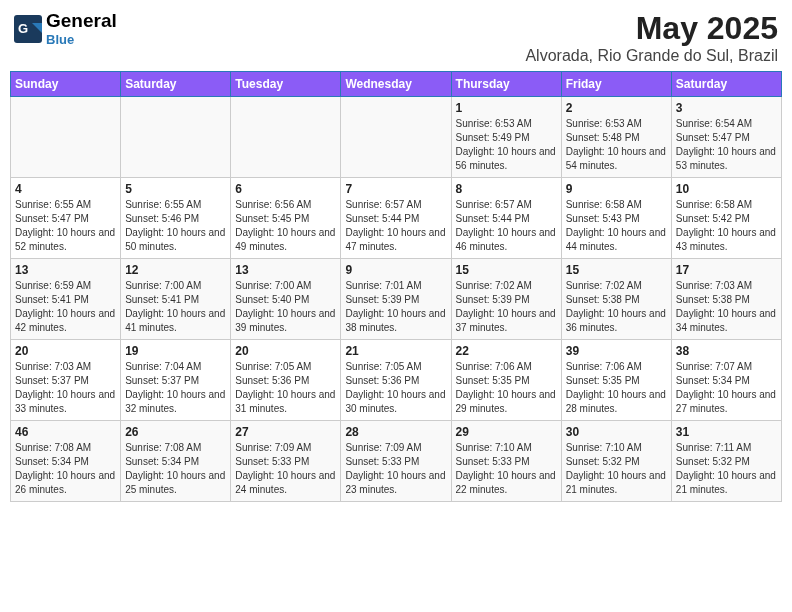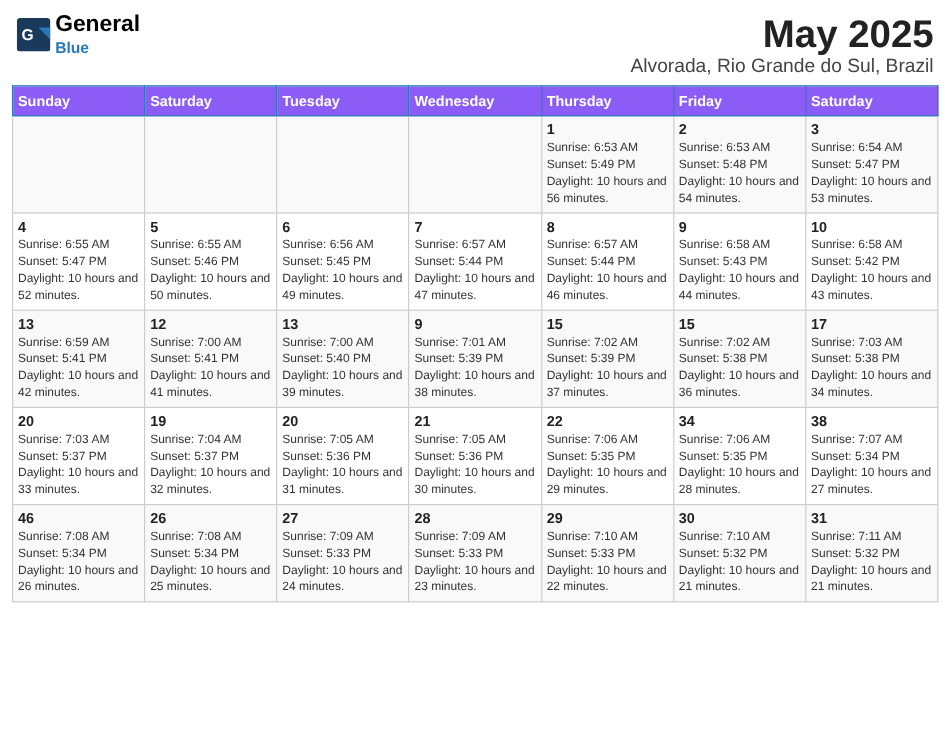--- a/index.html
+++ b/index.html
@@ -212,21 +212,21 @@
         </td>
         <td>
           <div class="cell-day">21</div>
           <div class="cell-info">Sunrise: 7:05 AM<br>Sunset: 5:36 PM<br>Daylight: 10 hours and 30 minutes.</div>
         </td>
         <td>
           <div class="cell-day">22</div>
           <div class="cell-info">Sunrise: 7:06 AM<br>Sunset: 5:35 PM<br>Daylight: 10 hours and 29 minutes.</div>
         </td>
         <td>
-          <div class="cell-day">34</div>
+          <div class="cell-day">39</div>
           <div class="cell-info">Sunrise: 7:06 AM<br>Sunset: 5:35 PM<br>Daylight: 10 hours and 28 minutes.</div>
         </td>
         <td>
           <div class="cell-day">38</div>
           <div class="cell-info">Sunrise: 7:07 AM<br>Sunset: 5:34 PM<br>Daylight: 10 hours and 27 minutes.</div>
         </td>
       </tr>
       <tr>
         <td>
           <div class="cell-day">46</div>

